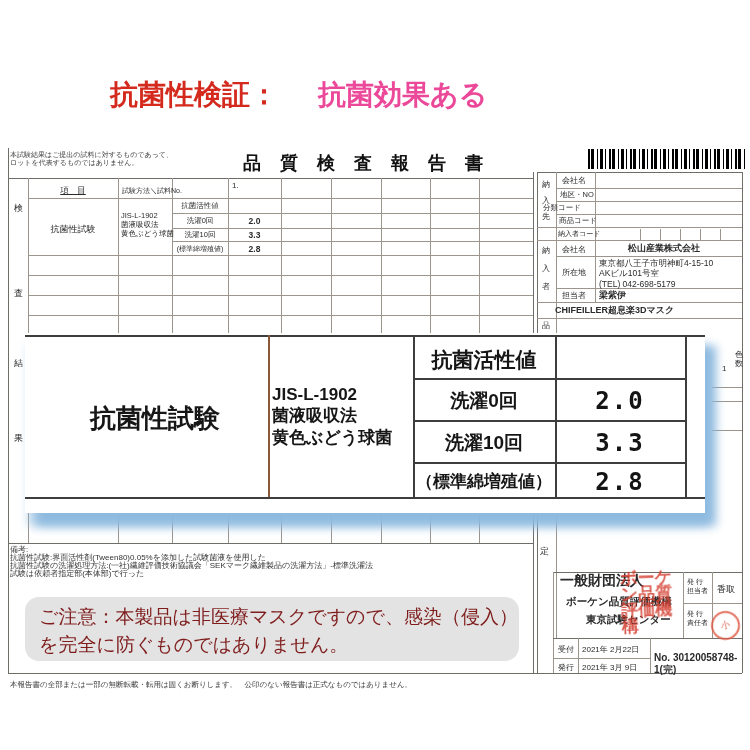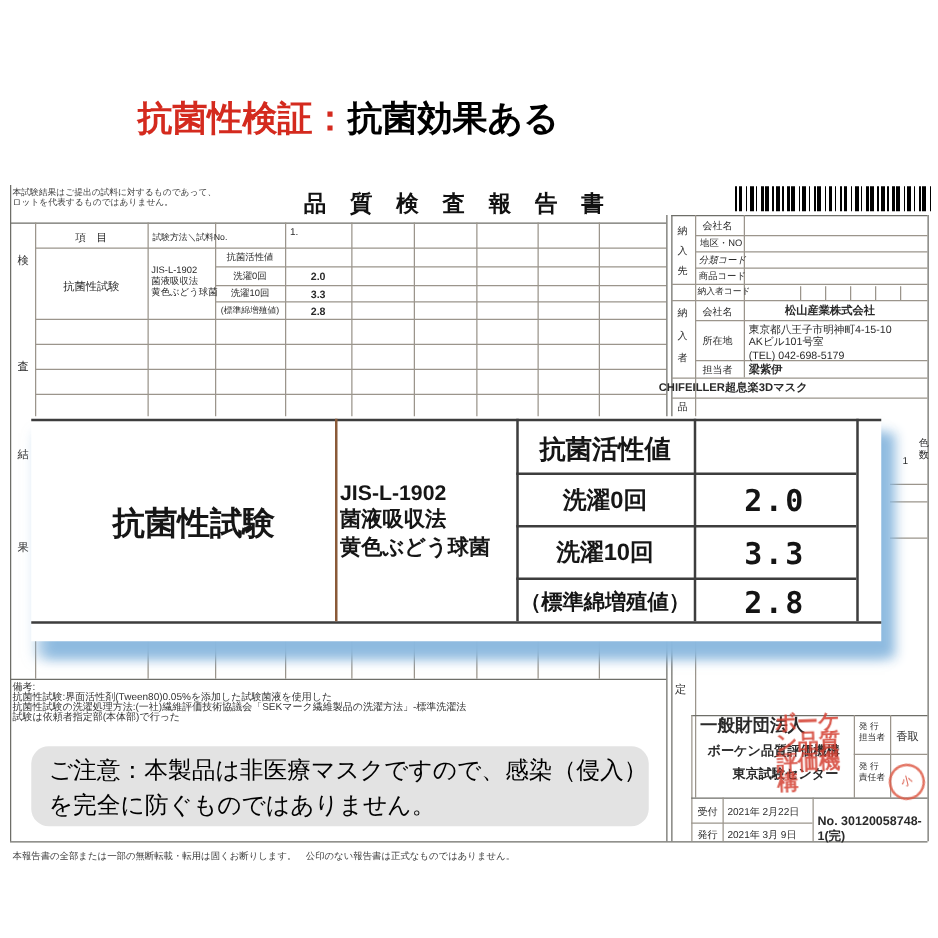--- a/index.html
+++ b/index.html
@@ -12,35 +12,35 @@
   .b{font-weight:700;}
   .sb{font-weight:600;}
   
   .hl{position:absolute;height:1px;background:#9b958c;}
   .vl{position:absolute;width:1px;background:#9b958c;}
   .hl.dark,.vl.dark{background:#6e6e68;}
   
   .chl{position:absolute;height:2px;background:#3d3d3d;}
   .cvl{position:absolute;width:2px;background:#3d3d3d;}
   .title-red{color:#d42a1e;}
-  .title-blue{color:#000000;}
+  .title-blue{color:#ec4899;margin-left:40px;}
   #doc-title{letter-spacing:19px;color:#111;}
   #barcode{
     position:absolute;left:588px;top:149px;width:157px;height:20px;
     background:repeating-linear-gradient(90deg,#000 0 2px,#fff 2px 3px,#000 3px 6px,#fff 6px 9px,#000 9px 10px,#fff 10px 12px,#000 12px 15px,#fff 15px 17px,#000 17px 18px,#fff 18px 21px);
   }
   #callout-box{
     position:absolute;left:25px;top:333px;width:680px;height:180px;background:#fff;
     box-shadow:11px 13px 9px rgba(139,184,222,.95), 3px 13px 9px rgba(139,184,222,.55);
   }
   #warning-box{
     position:absolute;left:25px;top:597px;width:494px;height:64px;
     background:#e3e3e3;border-radius:14px;
   }
-  .warn-line{color:#000000;font-size:19px;}
+  .warn-line{color:#7f1d1d;font-size:19px;}
   #stamp-square{
     position:absolute;left:621px;top:570px;width:64px;height:64px;
     color:rgba(211,62,48,.85);font-size:17px;font-weight:700;line-height:.95;
     word-break:break-all;filter:blur(.4px);transform:rotate(-2deg);
   }
   #stamp-round{
     position:absolute;left:711px;top:611px;width:25px;height:25px;border-radius:50%;
     border:2px solid rgba(222,92,72,.85);color:#d8503e;font-size:9px;
     display:flex;align-items:center;justify-content:center;filter:blur(.2px);transform:rotate(-14deg);
   }
@@ -82,21 +82,21 @@
 <div class="vl" style="left:430px;top:178px;height:365px;"></div>
 <div class="vl" style="left:479px;top:178px;height:365px;"></div>
 <div class="vl dark" style="left:533px;top:172px;height:501px;"></div>
 <div class="vl dark" style="left:537px;top:172px;height:501px;"></div>
 
 <div class="t" style="left:14px;top:203px;font-size:9px;">検</div>
 <div class="t" style="left:14px;top:288px;font-size:9px;">査</div>
 <div class="t" style="left:14px;top:358px;font-size:9px;">結</div>
 <div class="t" style="left:14px;top:433px;font-size:9px;">果</div>
 
-<div class="t c" style="left:28px;top:185px;width:90px;font-size:8.5px;">項　目</div>
+<div class="t c" style="left:28px;top:185px;width:90px;font-size:8.5px;text-decoration:underline;">項　目</div>
 <div class="t" style="left:122px;top:187px;font-size:7px;">試験方法＼試料No.</div>
 <div class="t" style="left:232px;top:181px;font-size:8px;">1.</div>
 <div class="t c" style="left:28px;top:224px;width:90px;font-size:9px;">抗菌性試験</div>
 <div class="t" style="left:121px;top:211px;font-size:7.5px;line-height:1.2;">JIS-L-1902
 菌液吸収法
 黄色ぶどう球菌</div>
 <div class="t c" style="left:172px;top:202px;width:56px;font-size:7.5px;">抗菌活性値</div>
 <div class="t c" style="left:172px;top:217px;width:56px;font-size:7.5px;">洗濯0回</div>
 <div class="t c sb" style="left:228px;top:216px;width:53px;font-size:8.5px;">2.0</div>
 <div class="t c" style="left:172px;top:231px;width:56px;font-size:7.5px;">洗濯10回</div>
@@ -125,35 +125,35 @@
 
 <div class="hl" style="left:712px;top:387px;width:30px;"></div>
 <div class="hl" style="left:712px;top:401px;width:30px;"></div>
 <div class="hl" style="left:712px;top:430px;width:30px;"></div>
 
 <div class="t" style="left:542px;top:180px;font-size:8px;">納</div>
 <div class="t" style="left:542px;top:196px;font-size:8px;">入</div>
 <div class="t" style="left:542px;top:212px;font-size:8px;">先</div>
 <div class="t" style="left:562px;top:176px;font-size:8px;">会社名</div>
 <div class="t" style="left:560px;top:191px;font-size:7.5px;">地区・NO</div>
-<div class="t" style="left:559px;top:204px;font-size:7.5px;font-style:italic;">分類コード</div>
+<div class="t" style="left:543px;top:204px;font-size:7.5px;">分類コード</div>
 <div class="t" style="left:559px;top:217px;font-size:7.5px;">商品コード</div>
 <div class="t" style="left:558px;top:230px;font-size:7px;">納入者コード</div>
 <div class="t" style="left:542px;top:246px;font-size:8px;">納</div>
 <div class="t" style="left:542px;top:264px;font-size:8px;">入</div>
 <div class="t" style="left:542px;top:282px;font-size:8px;">者</div>
 <div class="t" style="left:562px;top:245px;font-size:8px;">会社名</div>
 <div class="t sb" style="left:628px;top:244px;font-size:9px;font-family:Liberation Mono, monospace;">松山産業株式会社</div>
 <div class="t" style="left:562px;top:268px;font-size:8px;">所在地</div>
 <div class="t" style="left:599px;top:258px;font-size:8.5px;line-height:1.22;">東京都八王子市明神町4-15-10
 AKビル101号室
 (TEL) 042-698-5179</div>
 <div class="t" style="left:562px;top:291px;font-size:8px;">担当者</div>
 <div class="t sb" style="left:599px;top:290px;font-size:9px;">梁紫伊</div>
-<div class="t sb" style="left:527px;top:305px;font-size:9px;">CHIFEILLER超息楽3Dマスク</div>
+<div class="t sb" style="left:555px;top:305px;font-size:9px;">CHIFEILLER超息楽3Dマスク</div>
 <div class="t" style="left:542px;top:321px;font-size:8px;">品</div>
 <div class="t" style="left:715px;top:350px;font-size:8px;padding-left:20px;">色数</div>
 <div class="t" style="left:722px;top:364px;font-size:8px;">1</div>
 <div class="t" style="left:540px;top:546px;font-size:9px;">定</div>
 
 <div class="t" style="left:10px;top:545px;font-size:8px;color:#333;">備考:</div>
 <div class="t" style="left:10px;top:553px;font-size:8px;color:#333;">抗菌性試験:界面活性剤(Tween80)0.05%を添加した試験菌液を使用した</div>
 <div class="t" style="left:10px;top:561px;font-size:8px;color:#333;">抗菌性試験の洗濯処理方法:(一社)繊維評価技術協議会「SEKマーク繊維製品の洗濯方法」-標準洗濯法</div>
 <div class="t" style="left:10px;top:569px;font-size:8px;color:#333;">試験は依頼者指定部(本体部)で行った</div>
 

